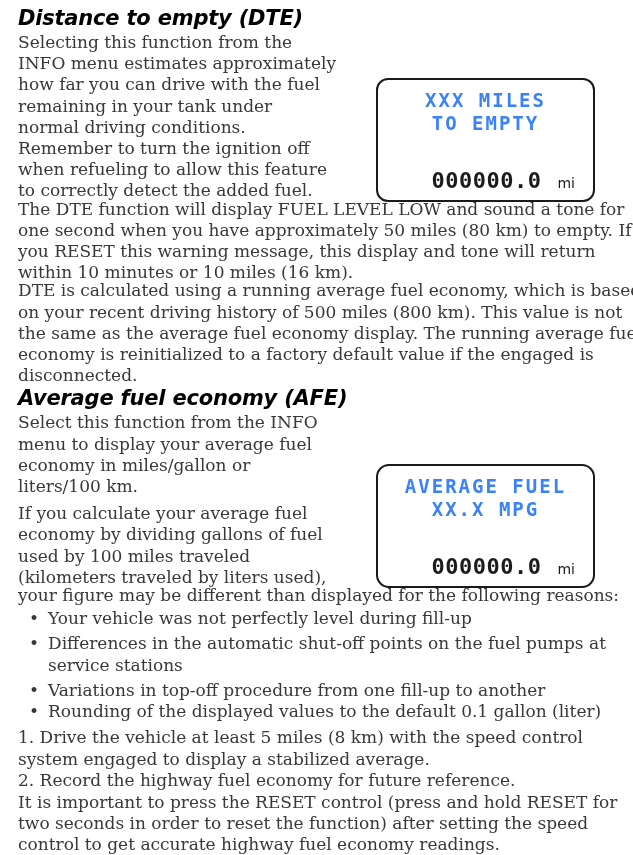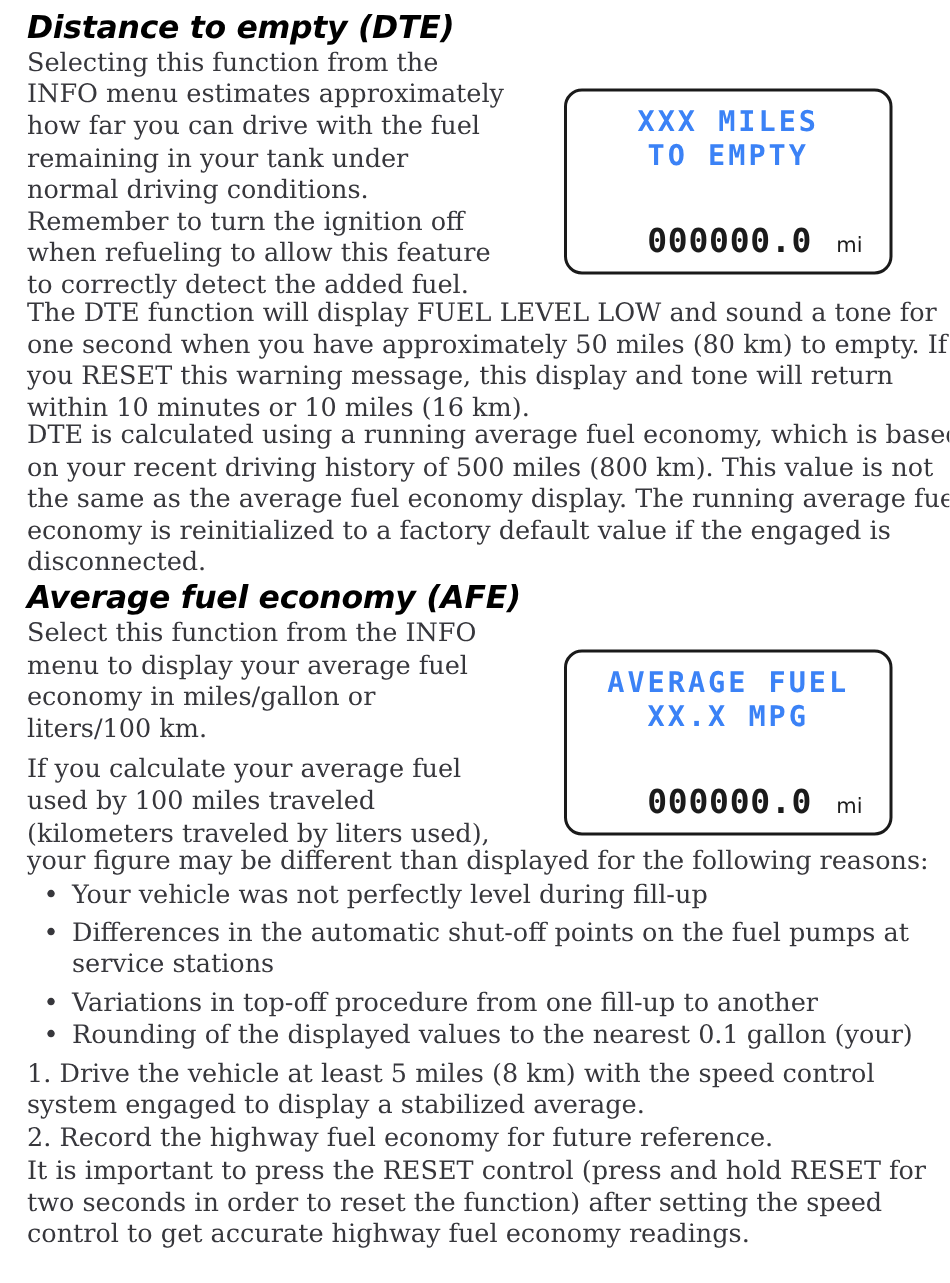--- a/index.html
+++ b/index.html
@@ -20,36 +20,36 @@
     font-weight: bold;
     font-style: italic;
     font-size: 21px;
     line-height: 24px;
     color: #000000;
     letter-spacing: -0.2px;
   }
   .heading.afe { margin-top: 0; margin-bottom: 2px; }
   .lines > div { line-height: 21.2px; white-space: nowrap; }
   .para { margin-top: -3px; }
-  .row { display: flex; align-items: center; }
+  .row { display: flex; align-items: flex-end; }
   .col { width: 352px; flex: none; }
   .gap-top { margin-top: 6px; }
   
   .lcd {
     position: relative;
     flex: none;
     width: 215px; height: 120px;
     border: 2px solid #1a1a1a;
     border-radius: 12px;
     margin-left: auto;
     margin-right: 22px;
     background: #ffffff;
   }
   .lcd.first { margin-top: 8px; }
-  .lcd.second { margin-top: 10px; }
+  .lcd.second { margin-top: 10px; border-radius: 13px; }
   .lcd-top {
     margin-top: 9px;
     text-align: center;
     font-family: "DejaVu Sans Mono", monospace;
     font-weight: bold;
     font-size: 19px;
     line-height: 23px;
     letter-spacing: 2px;
     color: #3b82f6;
     white-space: nowrap;
@@ -132,20 +132,21 @@
   <div class="row">
     <div class="col">
       <div class="lines">
           <div>Select this function from the INFO</div>
           <div>menu to display your average fuel</div>
           <div>economy in miles/gallon or</div>
           <div>liters/100 km.</div>
         </div>
       <div class="lines gap-top">
           <div>If you calculate your average fuel</div>
+          <div>economy by dividing gallons of fuel</div>
           <div>used by 100 miles traveled</div>
           <div>(kilometers traveled by liters used),</div>
         </div>
     </div>
     <div class="lcd second">
       <div class="lcd-top">
         <div>AVERAGE FUEL</div>
         <div>XX.X MPG</div>
       </div>
       <div class="lcd-odo">
@@ -174,21 +175,21 @@
     </li>
     <li class="tight">
       <span class="dot">•</span>
       <div class="lines">
           <div>Variations in top-off procedure from one fill-up to another</div>
         </div>
     </li>
     <li class="tight">
       <span class="dot">•</span>
       <div class="lines">
-          <div>Rounding of the displayed values to the nearest 0.1 gallon (your)</div>
+          <div>Rounding of the displayed values to the default 0.1 gallon (liter)</div>
         </div>
     </li>
   </ul>
 
   <div class="steps">
     <div class="lines">
         <div>1. Drive the vehicle at least 5 miles (8 km) with the speed control</div>
         <div>system engaged to display a stabilized average.</div>
       </div>
     <div class="lines">

